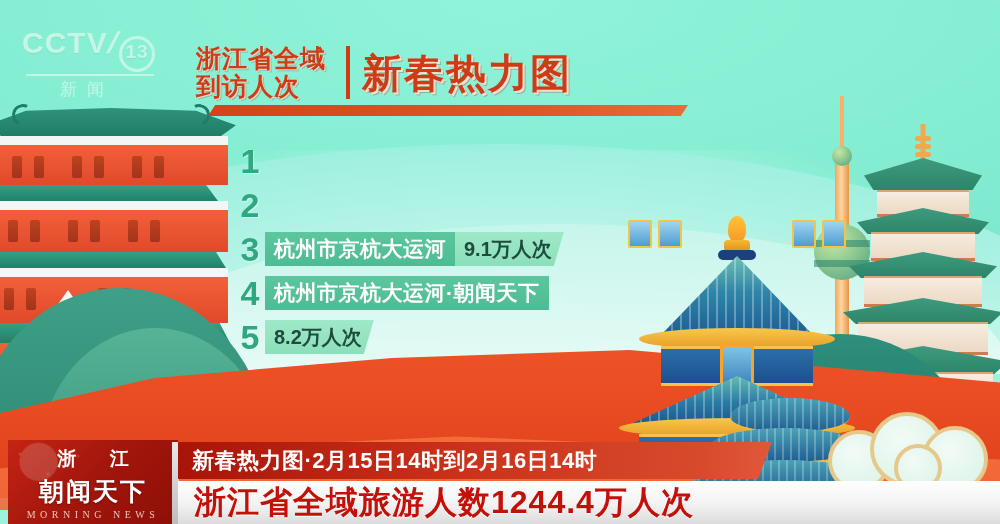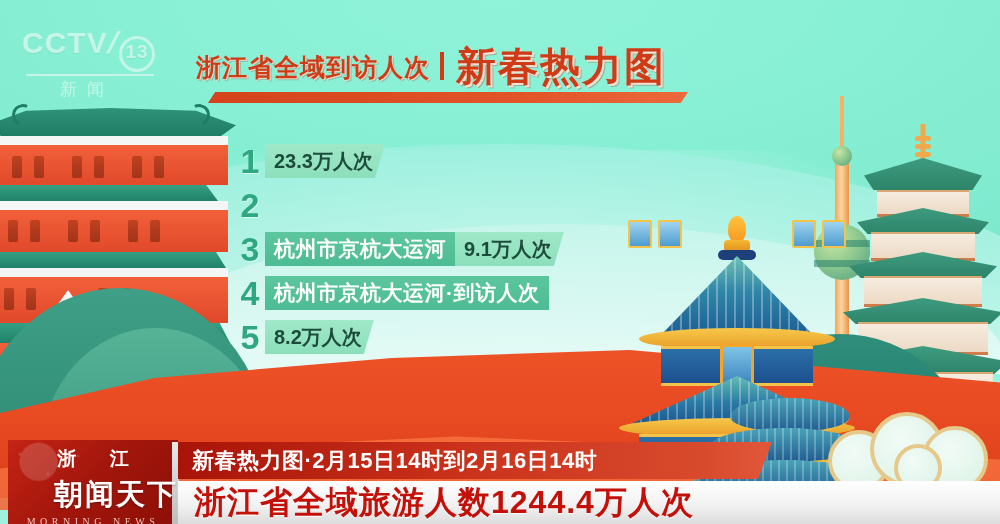--- a/index.html
+++ b/index.html
@@ -144,22 +144,22 @@
 
   
   .wm{position:absolute;right:22px;top:22px;opacity:.55;color:#f1fcf7;white-space:nowrap;}
   .wm .a{font-size:26px;font-weight:bold;letter-spacing:1px;}
   .wm .b{font-size:15px;margin-left:2px;}
   .wm .c{font-size:19px;font-weight:bold;letter-spacing:1px;}
 
   
   .title-wrap{position:absolute;left:196px;top:46px;width:520px;}
   .title-row{display:flex;align-items:center;}
-  .title-left{display:flex;flex-direction:row;align-items:flex-end;
-    line-height:1.0;padding-right:10px;border-right:4px solid #cf3a17;}
+  .title-left{display:flex;flex-direction:column;align-items:flex-start;
+    line-height:1.0;padding-right:20px;border-right:4px solid #cf3a17;}
   .title-left span{font-size:25px;font-weight:bold;color:#cf3a17;letter-spacing:1px;
     text-shadow:1px 1px 0 #f4d9c9, 2px 2px 0 rgba(150,40,15,.25);}
   .title-left span:last-child{margin-top:3px;}
   .title-right{font-size:40px;font-weight:bold;color:#cf3a17;letter-spacing:2px;
     margin-left:12px;line-height:1;
     text-shadow:2px 2px 0 #f7e0d2, 3px 3px 0 rgba(150,40,15,.3);}
   .title-bar{margin-top:6px;margin-left:12px;height:11px;width:480px;
     background:linear-gradient(90deg,#d5421b 0%,#e2562a 70%,#ec6a3c 100%);
     clip-path:polygon(1.5% 0, 100% 0, 98.5% 100%, 0% 100%);}
 
@@ -185,21 +185,21 @@
       radial-gradient(circle at 18% 26%, rgba(255,255,255,.16) 0 12%, rgba(0,0,0,0) 13%),
       linear-gradient(135deg,#c42414 0%,#a3160c 48%,#8d0f07 100%);
     overflow:hidden;}
   .bn-logo::after{content:"";position:absolute;inset:0;opacity:.22;
     background-image:
       radial-gradient(circle at 12px 14px, rgba(255,255,255,.7) 0 1px, rgba(0,0,0,0) 2px),
       radial-gradient(circle at 40px 34px, rgba(255,255,255,.55) 0 1px, rgba(0,0,0,0) 2px),
       radial-gradient(circle at 70px 16px, rgba(255,255,255,.5) 0 1px, rgba(0,0,0,0) 2px);}
   .bn-prov{position:relative;z-index:2;text-align:center;color:#ffffff;font-size:19px;
     font-weight:bold;letter-spacing:14px;padding:6px 0 0 14px;}
-  .bn-brand{position:relative;z-index:2;text-align:right;color:#ffffff;font-size:29px;
+  .bn-brand{position:relative;z-index:2;text-align:center;color:#ffffff;font-size:25px;
     font-weight:bold;letter-spacing:2px;margin-top:3px;
     text-shadow:0 1px 2px rgba(0,0,0,.35);}
   .bn-brand-en{position:relative;z-index:2;text-align:center;color:#f3c6bd;font-size:10px;
     letter-spacing:4.5px;margin-top:1px;font-family:"Liberation Serif",serif;}
   .bn-top{position:absolute;left:178px;top:2px;height:37px;width:580px;
     background:linear-gradient(90deg,#a81408 0%,#c9301a 45%,#d84a2c 88%, #e2573a 100%);
     display:flex;align-items:center;padding-left:14px;
     clip-path:polygon(0 0,100% 0,calc(100% - 14px) 100%,0 100%);}
   .bn-top span{color:#ffffff;font-size:22px;font-weight:bold;letter-spacing:.5px;white-space:nowrap;}
   .bn-bot{position:absolute;left:178px;top:41px;height:43px;width:822px;
@@ -353,40 +353,39 @@
       <div class="title-right">新春热力图</div>
     </div>
     <div class="title-bar"></div>
   </div>
 
   <div class="rank-list">
 
     <div class="rank-row">
       <div class="rank-num">1</div>
       <div class="rank-pill">
-        <div class="rank-val">23.3万人次</div>
       </div>
     </div>
 
     <div class="rank-row">
       <div class="rank-num">2</div>
     </div>
 
     <div class="rank-row">
       <div class="rank-num">3</div>
       <div class="rank-pill">
         <div class="rank-name">杭州市京杭大运河</div>
         <div class="rank-val">9.1万人次</div>
       </div>
     </div>
 
     <div class="rank-row">
       <div class="rank-num">4</div>
       <div class="rank-pill">
-        <div class="rank-name">杭州市京杭大运河·到访人次</div>
+        <div class="rank-name">杭州市京杭大运河·朝闻天下</div>
       </div>
     </div>
 
     <div class="rank-row">
       <div class="rank-num">5</div>
       <div class="rank-pill">
         <div class="rank-val">8.2万人次</div>
       </div>
     </div>
 

